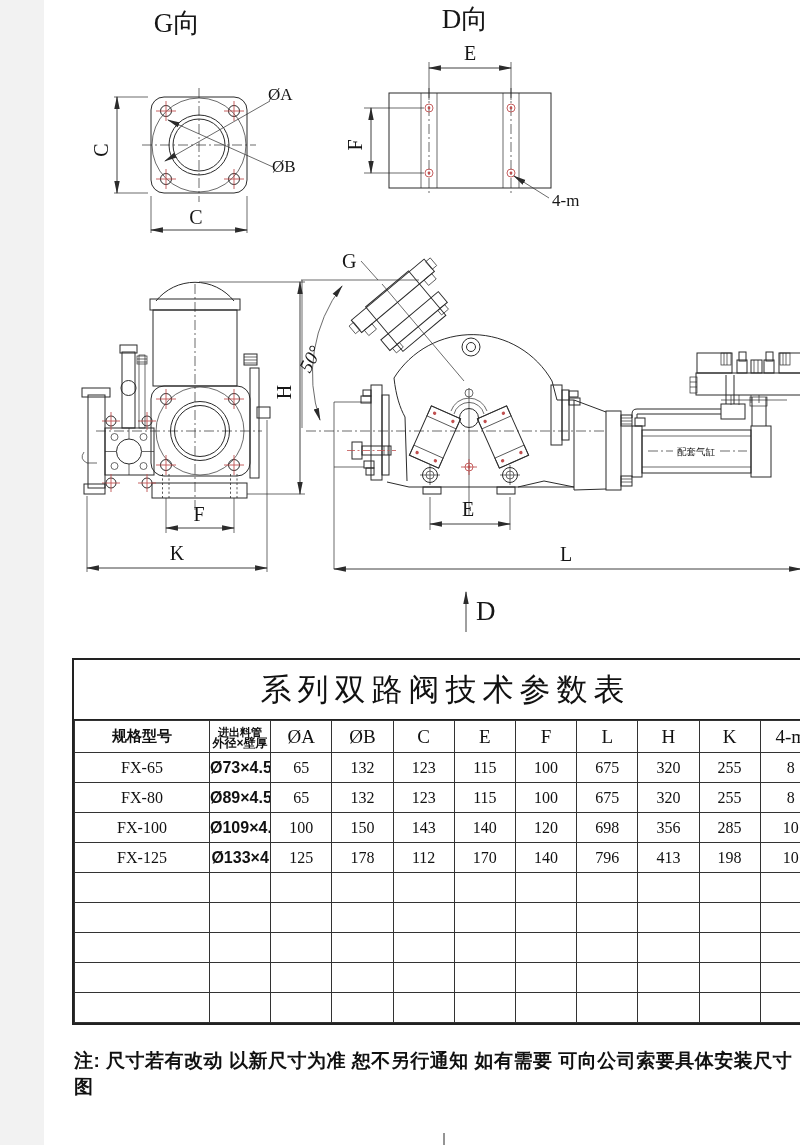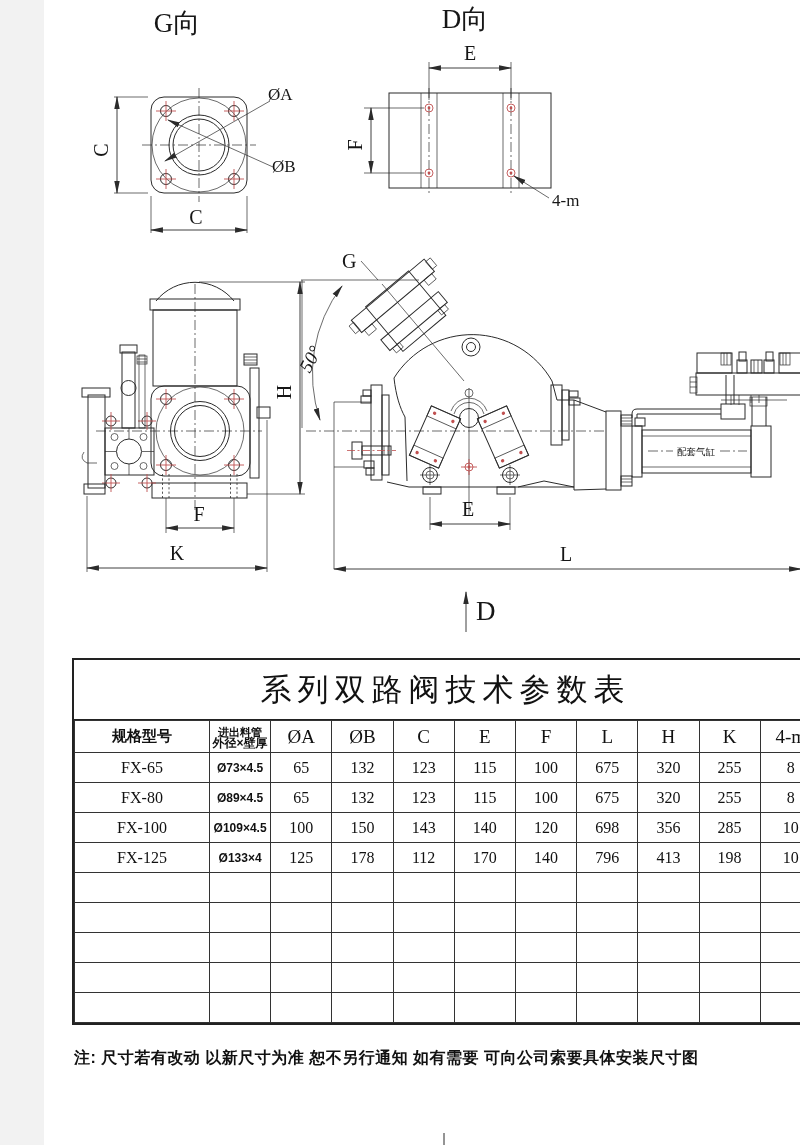--- a/index.html
+++ b/index.html
@@ -24,22 +24,22 @@
   .param-table{position:absolute;left:28px;top:658px;width:747px;border:2px solid #222;background:#fff;box-sizing:border-box;}
   .tbl-title{height:59px;border-bottom:1px solid #222;display:flex;align-items:center;justify-content:center;
              font-family:"Liberation Serif",serif;font-size:31px;letter-spacing:6px;white-space:nowrap;}
   .param-table table{border-collapse:collapse;width:100%;table-layout:fixed;}
   .param-table th,.param-table td{border:1px solid #333;text-align:center;padding:0;overflow:hidden;white-space:nowrap;}
   .param-table thead th{height:31px;font-weight:bold;font-size:15px;vertical-align:middle;}
   .param-table thead th.dimcol{font-family:"Liberation Serif",serif;font-weight:normal;font-size:19px;}
   .h-sub{display:block;font-size:12px;font-weight:bold;line-height:9px;}
   .h-main{display:block;font-size:11px;line-height:13px;}
   .param-table tbody td{height:29px;font-family:"Liberation Serif",serif;font-size:16px;vertical-align:middle;}
-  .param-table tbody td.c2{font-family:"Liberation Sans",sans-serif;font-size:12px;font-weight:bold;}
-  .note{position:absolute;left:30px;top:1048px;width:720px;font-weight:bold;font-size:16px;letter-spacing:0.5px;}
+  .param-table tbody td.c2{font-family:"Liberation Sans",sans-serif;font-size:16px;font-weight:bold;}
+  .note{position:absolute;left:30px;top:1048px;width:720px;font-weight:bold;font-size:19px;letter-spacing:0.5px;}
 </style>
 </head>
 <body>
 
 <div id="sheet">
 
 <svg width="800" height="655" viewBox="0 0 800 655">
   <defs>
     <marker id="ar" viewBox="0 0 12 6" refX="11" refY="3" markerWidth="13" markerHeight="7" orient="auto-start-reverse" markerUnits="userSpaceOnUse">
       <path d="M12,3 L0,0.5 L0,5.5 Z" fill="#2b2b2b"></path>

